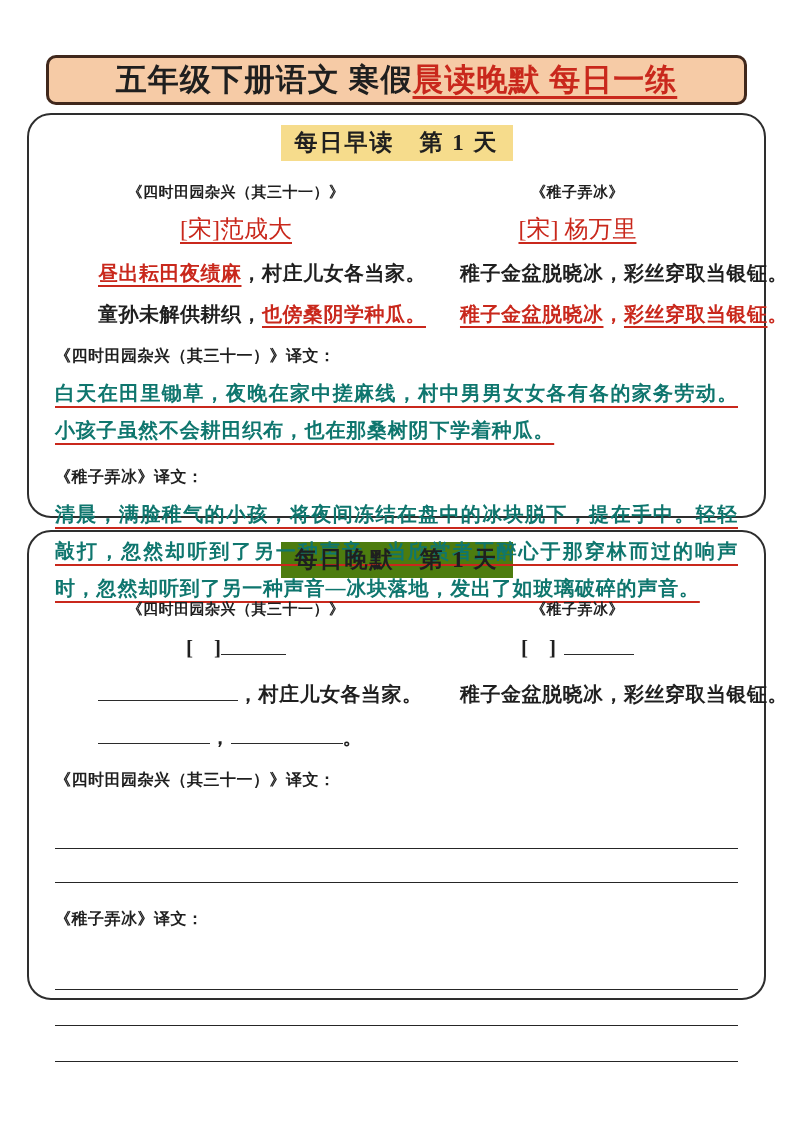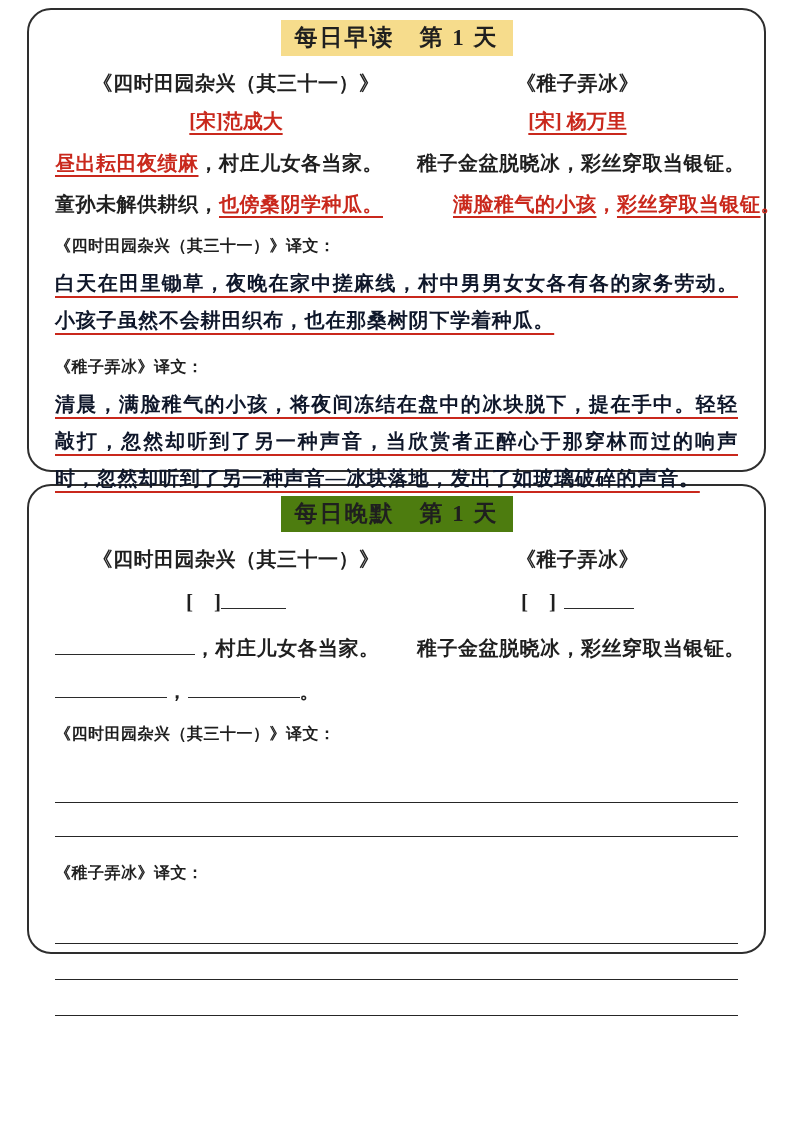--- a/index.html
+++ b/index.html
@@ -31,63 +31,63 @@
     text-underline-offset:6px;
   }
 
   
   .section {
     margin:8px 27px 0 27px;
     border:2px solid #2e2e2e;
     border-radius:24px;
     padding:8px 26px 14px 26px;
   }
-  .section-1 { height:464px; margin-top:8px; }
+  .section-1 { height:405px; margin-top:8px; }
   .section-2 { height:470px; margin-top:12px; }
 
   .section-header {
     width:fit-content;
     margin:2px auto 0 auto;
     padding:2px 14px 3px 14px;
     font-size:23px; font-weight:bold; letter-spacing:2px;
   }
   .hl-yellow { background:#f6dc8c; }
   .hl-blue   { background:#4d7c0f; }
 
   
   .poem-grid {
     display:grid;
     grid-template-columns:53% 47%;
-    margin-top:14px;
-    font-size:20px; font-weight:700; letter-spacing:0.5px;
+    margin-top:22px;
+    font-size:15px; font-weight:700; letter-spacing:0.5px;
   }
   .poem-title { text-align:center; white-space:nowrap; }
   .poem-author-row { display:grid; grid-template-columns:53% 47%; margin-top:11px;
-    font-size:20px; font-weight:700; }
+    font-size:24px; font-weight:400; }
   .poem-author { text-align:center; }
   .poem-lines-row { display:grid; grid-template-columns:53% 47%; margin-top:12px;
     font-size:20px; font-weight:700; letter-spacing:0.5px; line-height:33px; }
-  .poem-line { white-space:nowrap; }
+  .poem-line { white-space:nowrap;margin-left:43px; }
 
   .u-red {
     color:#c9281c;
     text-decoration:underline;
     text-decoration-color:#c9281c;
     text-decoration-thickness:1.6px;
     text-underline-offset:5px;
   }
   .red { color:#c9281c; }
 
   
   .trans-heading { font-size:16px; font-weight:700; margin-top:15px; letter-spacing:0.5px; }
   .trans-body {
     margin-top:8px;
     font-size:20px; font-weight:700; letter-spacing:0.8px;
     line-height:37px;
-    color:#0f172a;
+    color:#0f766e;
     text-decoration:underline;
     text-decoration-color:#c9281c;
     text-decoration-thickness:1.6px;
     text-underline-offset:6px;
     text-align:justify;
   }
 
   
   .blank {
     display:inline-block;
@@ -111,20 +111,24 @@
     height:34px;
   }
   .write-line.first { margin-top:24px; }
   .write-line.tall { height:36px; }
 </style>
 </head>
 <body>
 
 <div class="page">
 
+  <div class="banner">
+    <span>五年级下册语文 寒假</span>
+      <span class="red-part">晨读晚默 每日一练</span>
+  </div>
 
   <div class="section section-1">
     <div class="section-header hl-yellow">每日早读　第 1 天</div>
 
     <div class="poem-grid">
       <div class="poem-title">《四时田园杂兴（其三十一）》</div>
       <div class="poem-title">《稚子弄冰》</div>
     </div>
 
     <div class="poem-author-row">
@@ -134,26 +138,26 @@
 
     <div class="poem-lines-row">
       <div class="poem-line">
         <span class="u-red">昼出耘田夜绩麻</span><span>，村庄儿女各当家。</span>
       </div>
       <div class="poem-line">
         <span>稚子金盆脱晓冰，彩丝穿取当银钲。</span>
       </div>
     </div>
 
-    <div class="poem-lines-row" style="margin-top:8px;gap:36px;">
+    <div class="poem-lines-row" style="margin-top:8px;">
       <div class="poem-line">
         <span>童孙未解供耕织，</span><span class="u-red">也傍桑阴学种瓜。</span>
       </div>
       <div class="poem-line">
-        <span class="u-red">满脸稚气的小孩</span><span class="red">，</span><span class="u-red">彩丝穿取当银钲</span><span class="red">。</span>
+        <span class="u-red">稚子金盆脱晓冰</span><span class="red">，</span><span class="u-red">彩丝穿取当银钲</span><span class="red">。</span>
       </div>
     </div>
 
     <div class="trans-heading">《四时田园杂兴（其三十一）》译文：</div>
     <div class="trans-body">白天在田里锄草，夜晚在家中搓麻线，村中男男女女各有各的家务劳动。小孩子虽然不会耕田织布，也在那桑树阴下学着种瓜。</div>
 
     <div class="trans-heading" style="margin-top:18px;">《稚子弄冰》译文：</div>
     <div class="trans-body">清晨，满脸稚气的小孩，将夜间冻结在盘中的冰块脱下，提在手中。轻轻敲打，忽然却听到了另一种声音，当欣赏者正醉心于那穿林而过的响声时，忽然却听到了另一种声音—冰块落地，发出了如玻璃破碎的声音。</div>
   </div>
 

